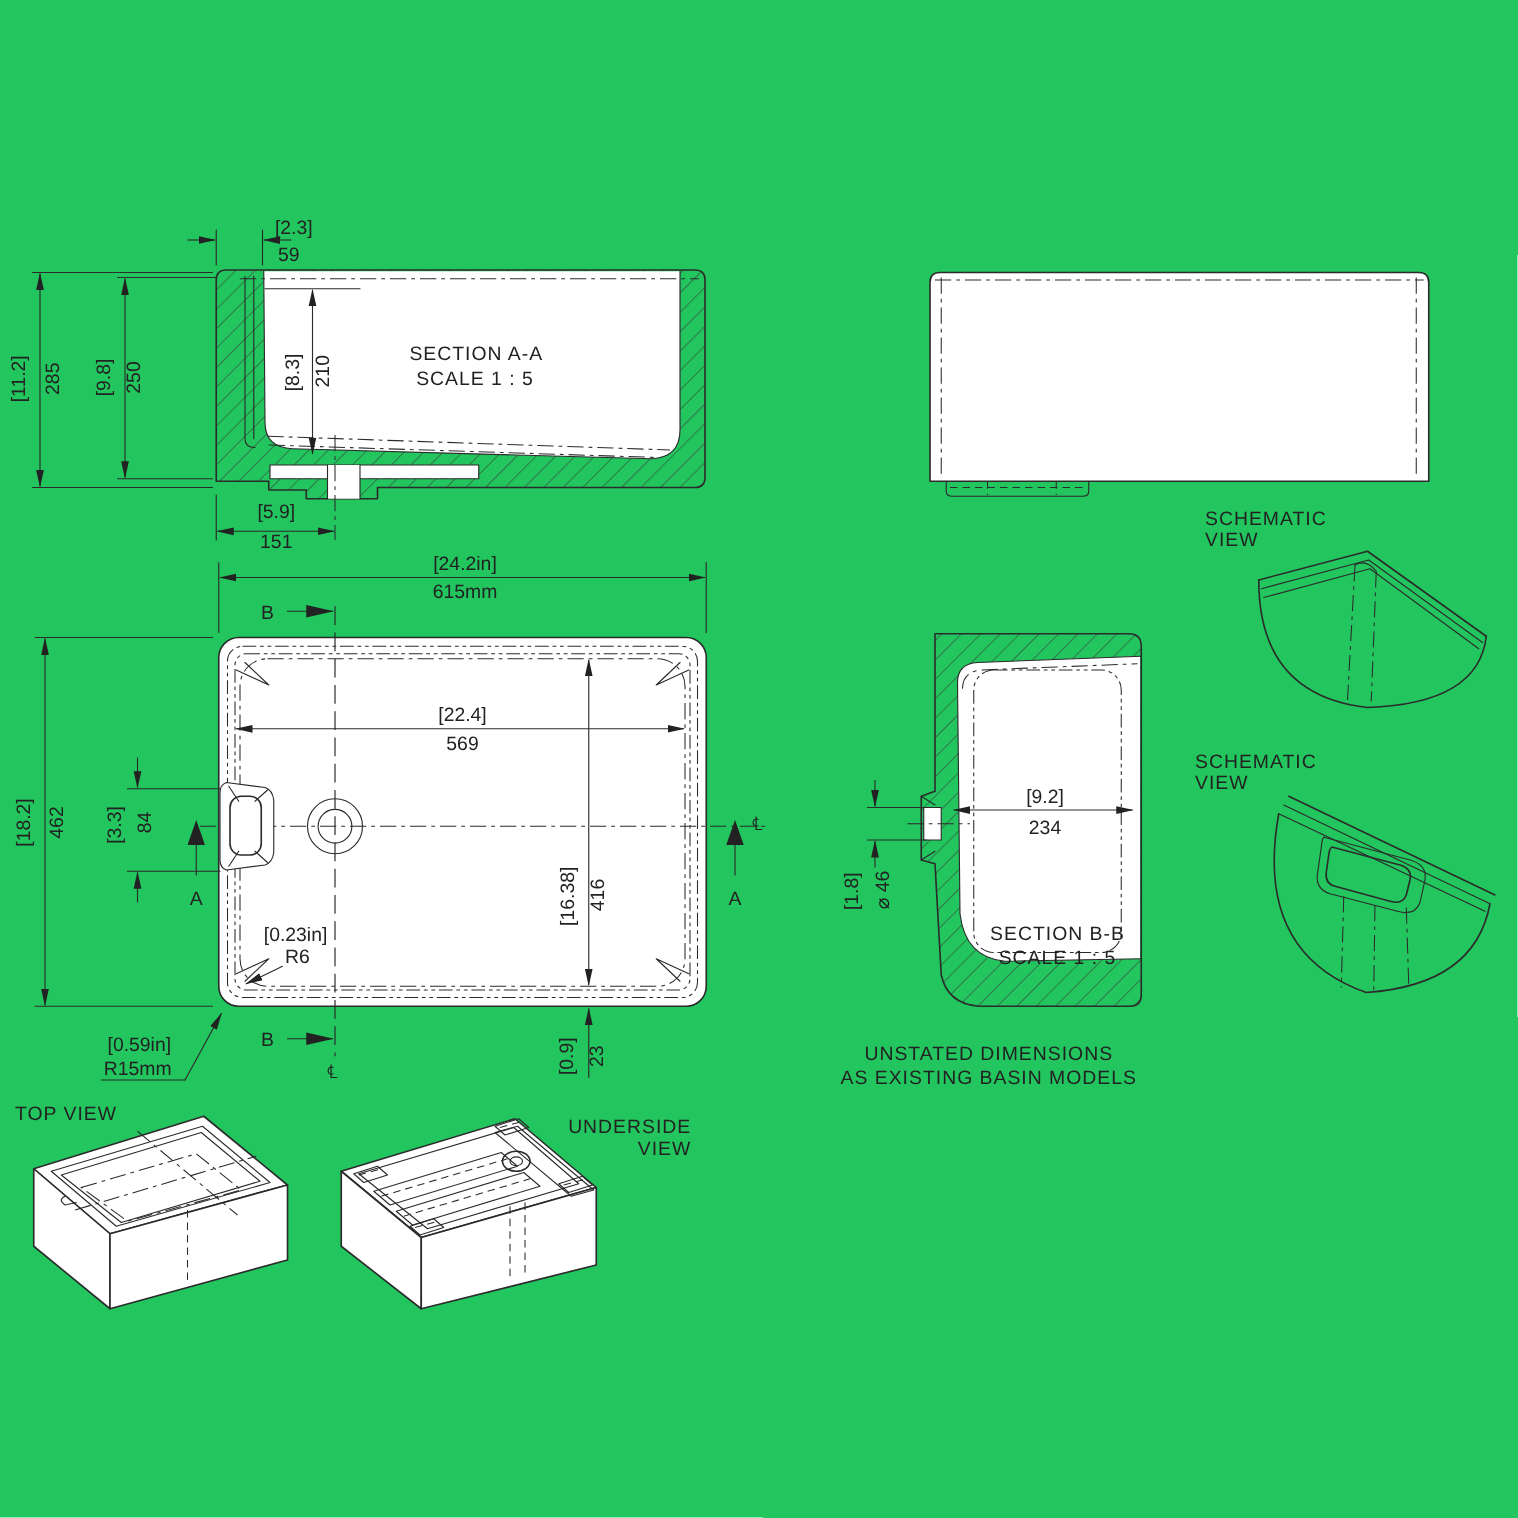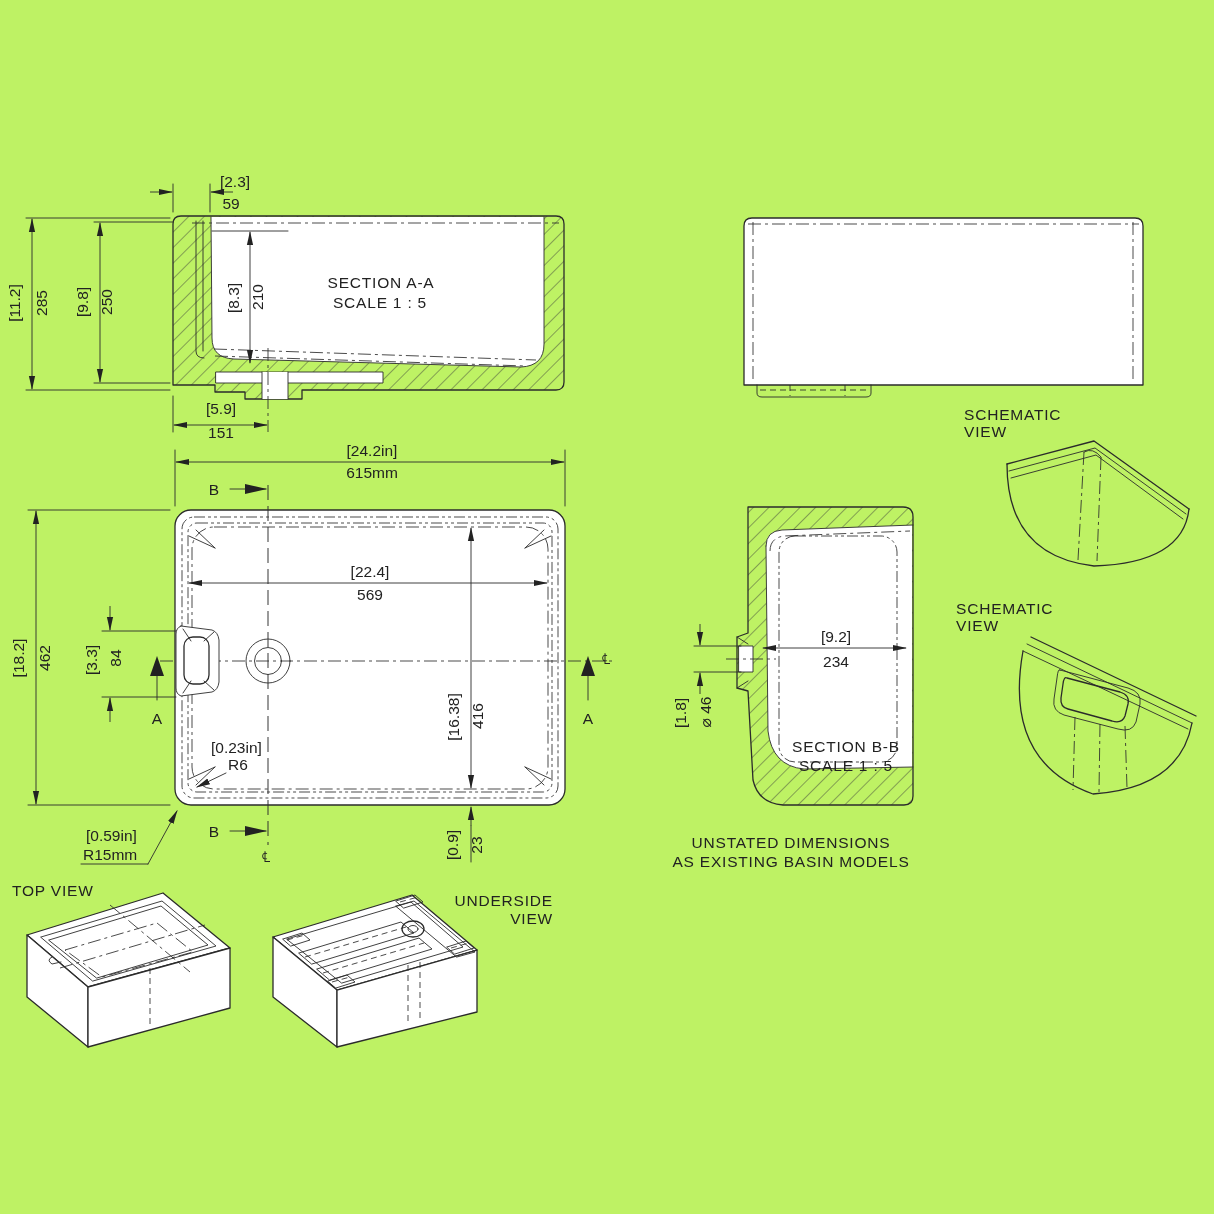--- a/index.html
+++ b/index.html
@@ -1,16 +1,16 @@
 <!DOCTYPE html>
 <html><head>
 <meta charset="utf-8">
 <style>
   html,body{margin:0;padding:0;background:#ffffff;}
-  .page{width:1214px;height:1214px;background:#bef264;position:relative;overflow:hidden;}
+  .page{width:1214px;height:1214px;background:#22c55e;position:relative;overflow:hidden;}
   svg{display:block;}
   .ln{stroke:#2b2b2b;stroke-width:1.3;fill:none;stroke-linejoin:round;stroke-linecap:round;}
   .lt{stroke:#2b2b2b;stroke-width:0.9;fill:none;stroke-linejoin:round;stroke-linecap:round;}
   .cl{stroke:#2b2b2b;stroke-width:0.85;fill:none;stroke-dasharray:13 4 3 4;}
   .ph{stroke:#2b2b2b;stroke-width:0.85;fill:none;stroke-dasharray:11 3 3 3 3 3;}
   .dsh{stroke:#2b2b2b;stroke-width:0.85;fill:none;stroke-dasharray:6 4;}
   .sec{stroke:#2b2b2b;stroke-width:0.95;fill:none;stroke-dasharray:15 6;}
   .dim{stroke:#2b2b2b;stroke-width:0.9;fill:none;}
   .wfill{fill:#ffffff;}
   .hat{fill:url(#hatch);}

